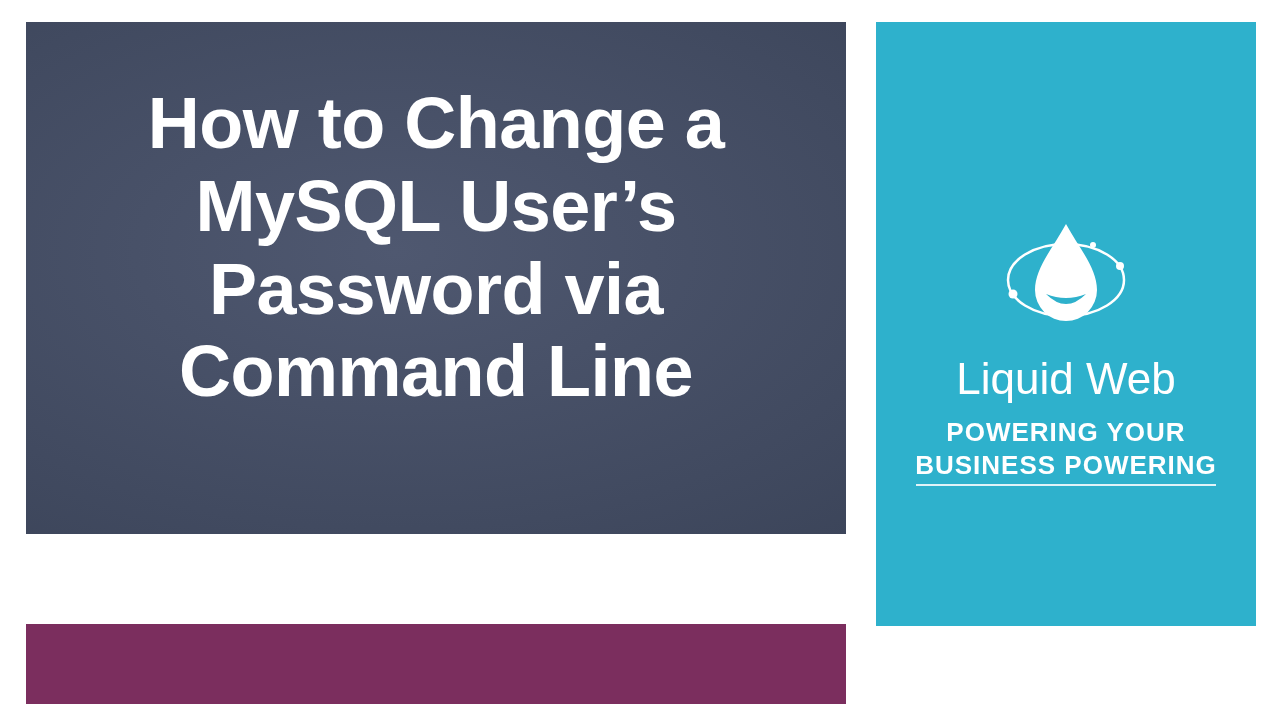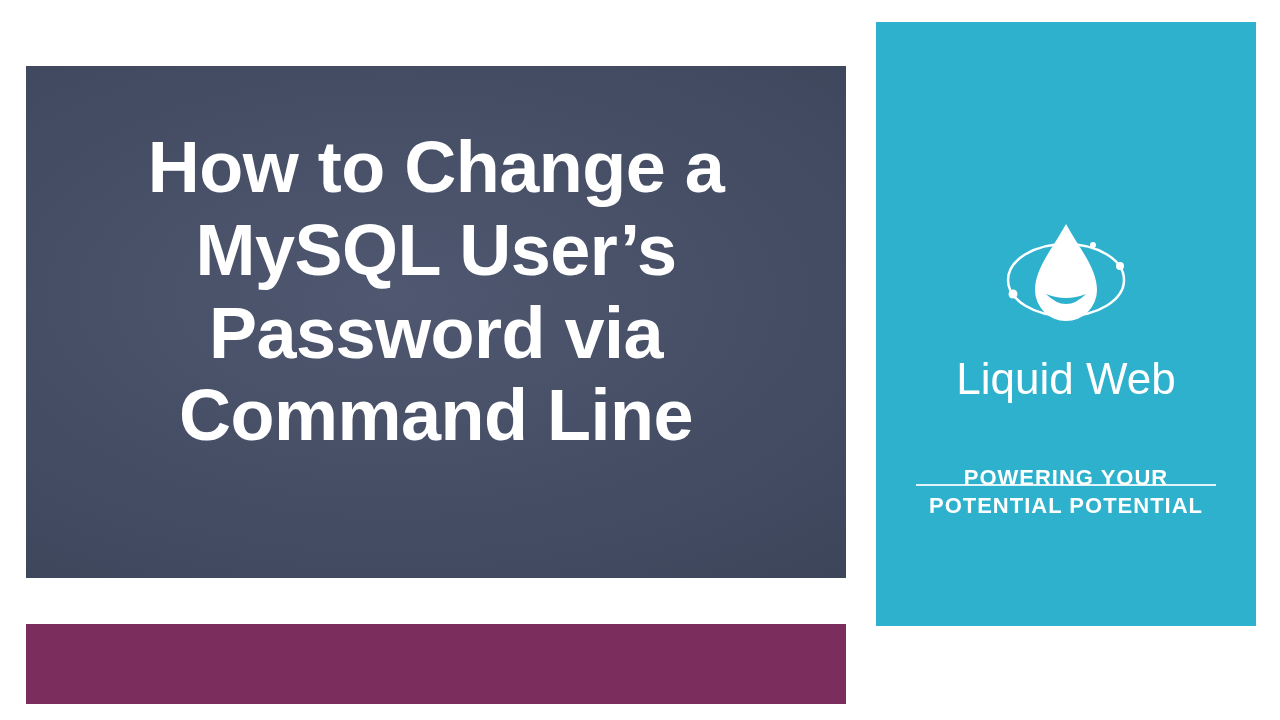--- a/index.html
+++ b/index.html
@@ -7,21 +7,20 @@
   .canvas { position: relative; width: 1280px; height: 720px; background: #ffffff; }
 
   
   .title-panel {
     position: absolute;
     left: 26px;
     top: 22px;
     width: 820px;
     height: 512px;
     background: radial-gradient(ellipse 140% 120% at 45% 45%, #4f5870 0%, #414a60 45%, #363f53 80%, #313a4c 100%);
-    margin-top: 44px;
   }
   .title-text {
     position: absolute;
     left: 0; right: 0; top: 60px;
     padding: 0 40px;
     color: #ffffff;
     font-weight: 700;
     font-size: 72px;
     line-height: 1.15;
     text-align: center;
@@ -63,24 +62,23 @@
     font-weight: 400;
     font-size: 44px;
     letter-spacing: 0px;
     font-family: "Segoe UI Light", "Segoe UI", Arial, sans-serif;
   }
   .tag1 {
     position: absolute;
     top: 394px;
     left: 0; right: 0;
     font-weight: 700;
-    font-size: 22px;
+    font-size: 26px;
     letter-spacing: 1px;
     line-height: 1.25;
-    margin-top: 48px;
   }
   .divider {
     position: absolute;
     top: 462px;
     left: 40px; right: 40px;
     height: 2px;
     background: rgba(255,255,255,0.85);
   }
   .tag2 {
     position: absolute;
@@ -122,18 +120,18 @@
                  C 96 56, 78 36, 65 12 Z" fill="#ffffff"></path>
 
         <path d="M45 82
                  Q 65 102, 85 82
                  Q 65 90, 45 82 Z" fill="#2eb1cc"></path>
       </svg>
     </div>
     <div class="brand">Liquid Web</div>
     <div class="tag1">
       <span>POWERING YOUR</span><br>
-      <span>POTENTIAL POTENTIAL</span>
+      <span>BUSINESS POWERING</span>
     </div>
     <div class="divider"></div>
   </div>
 
 </div>
 
 </body></html>

